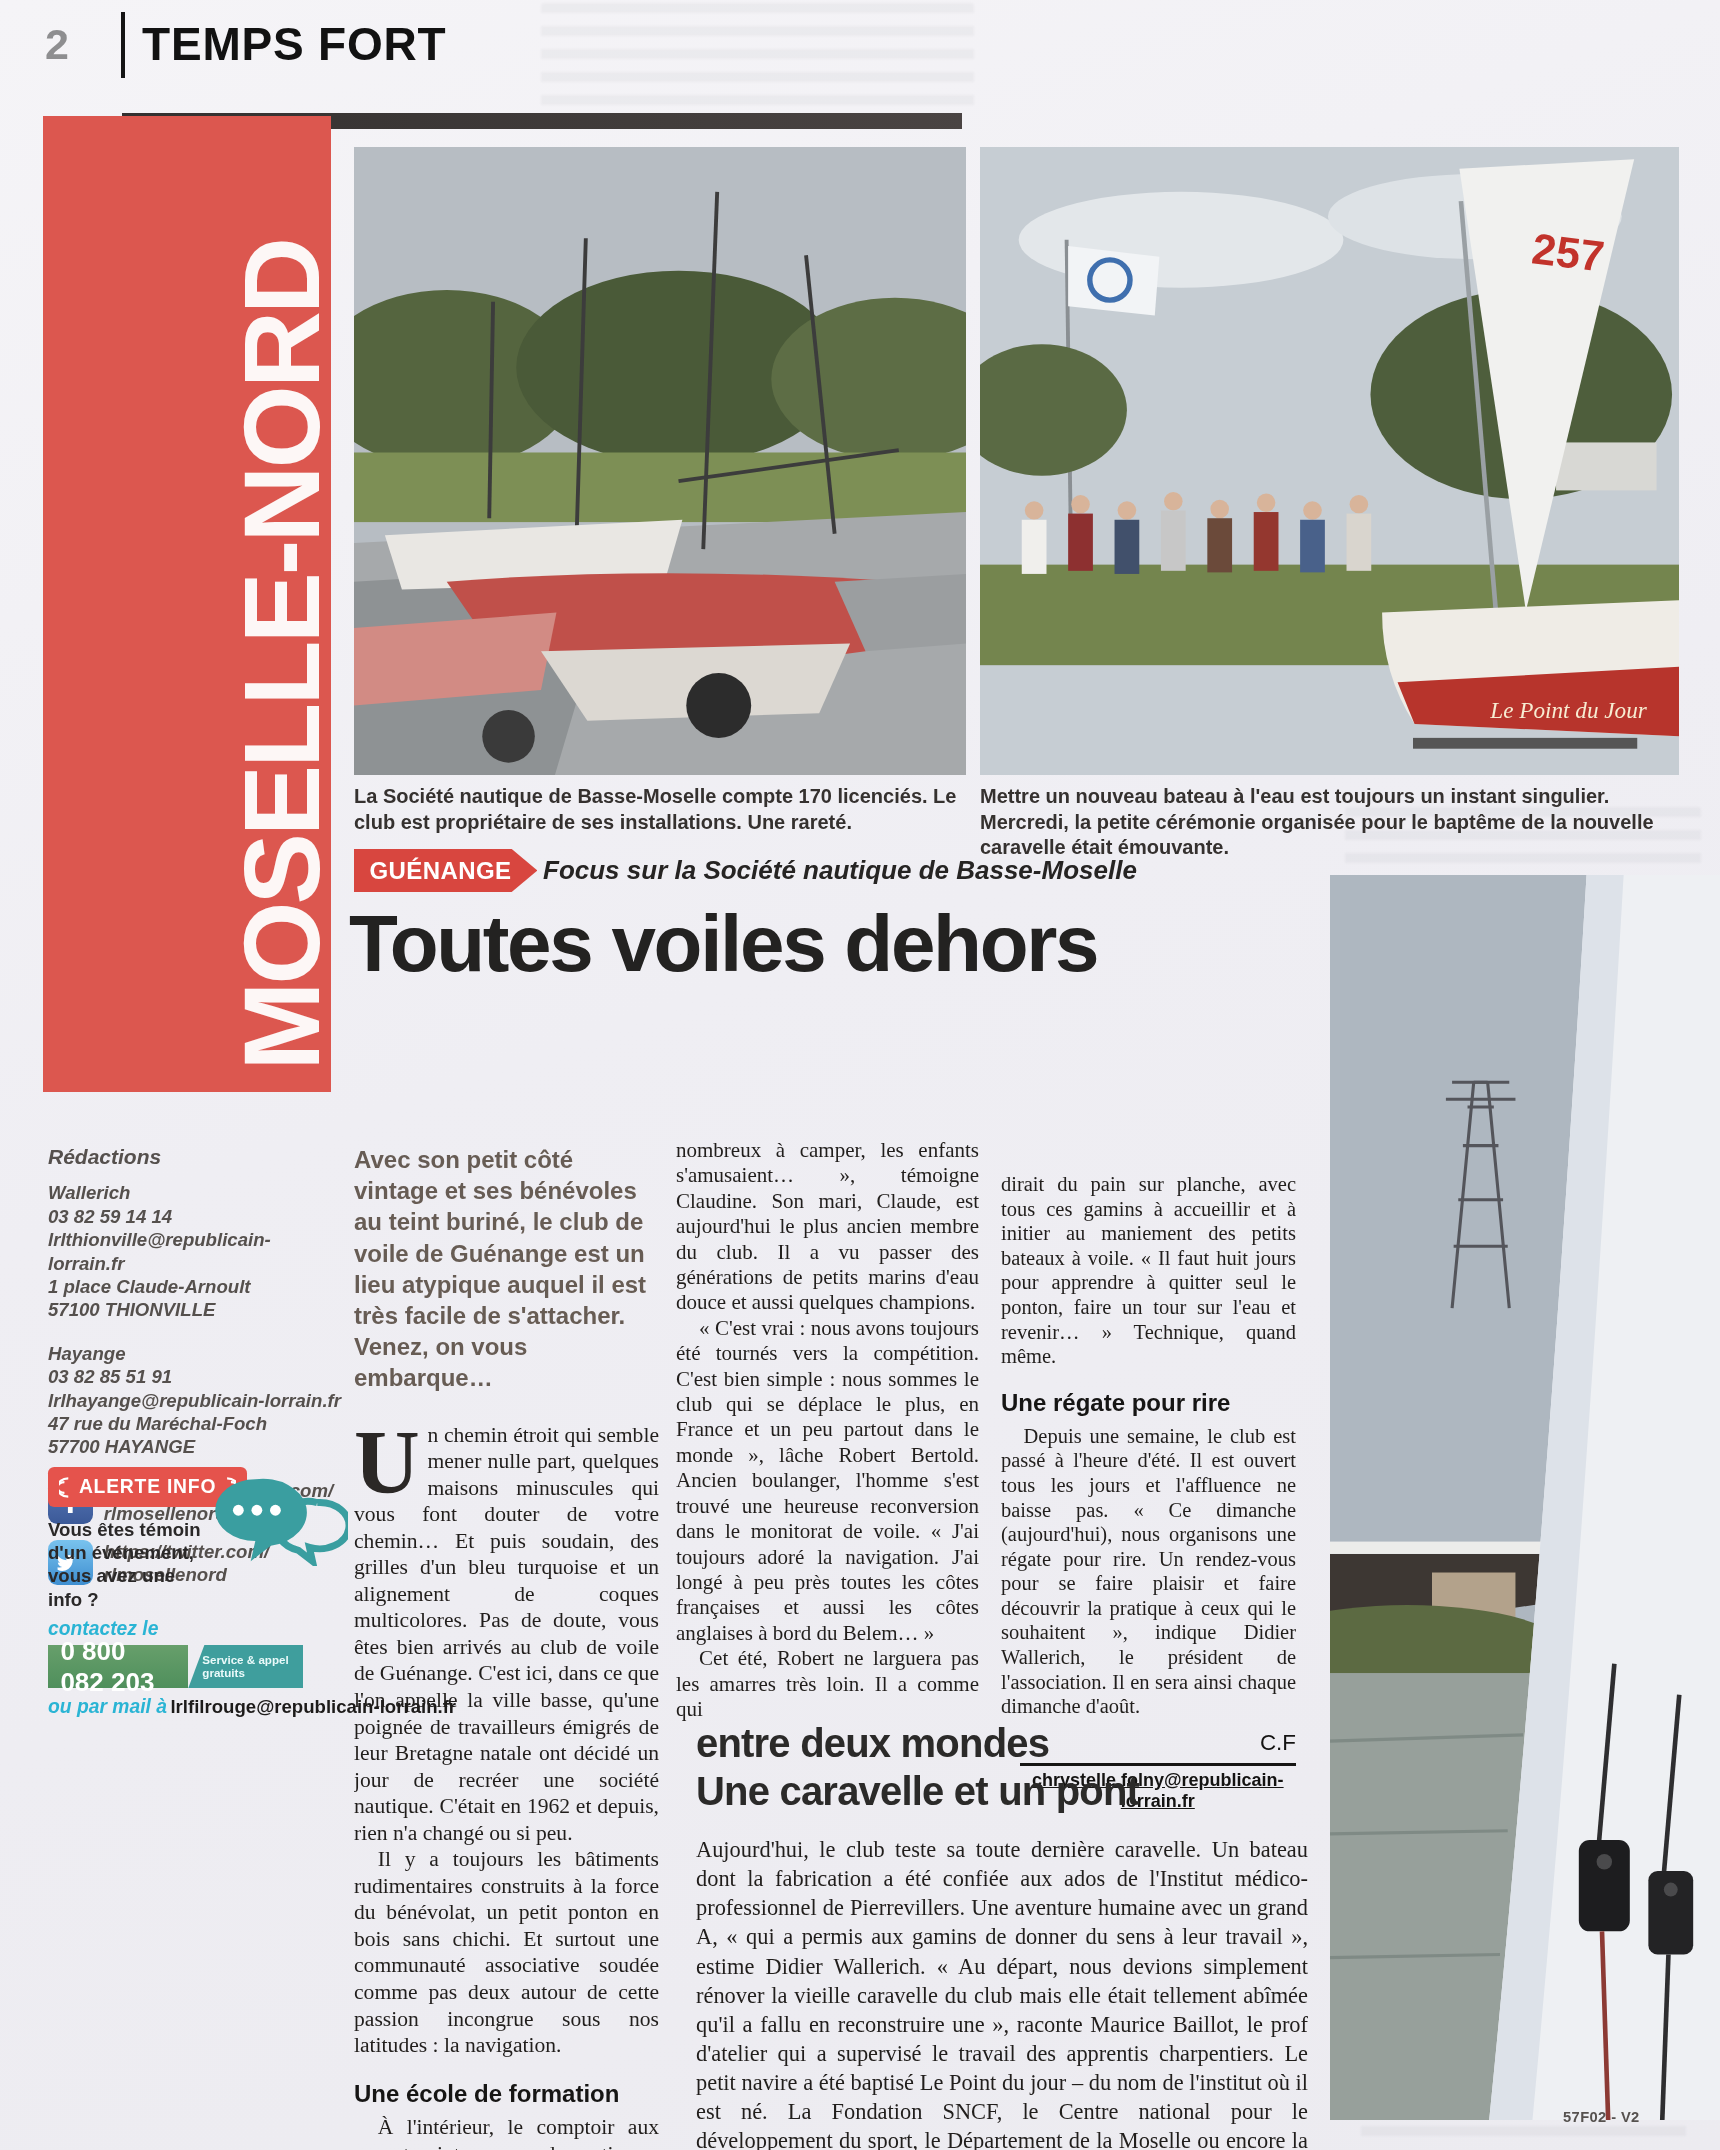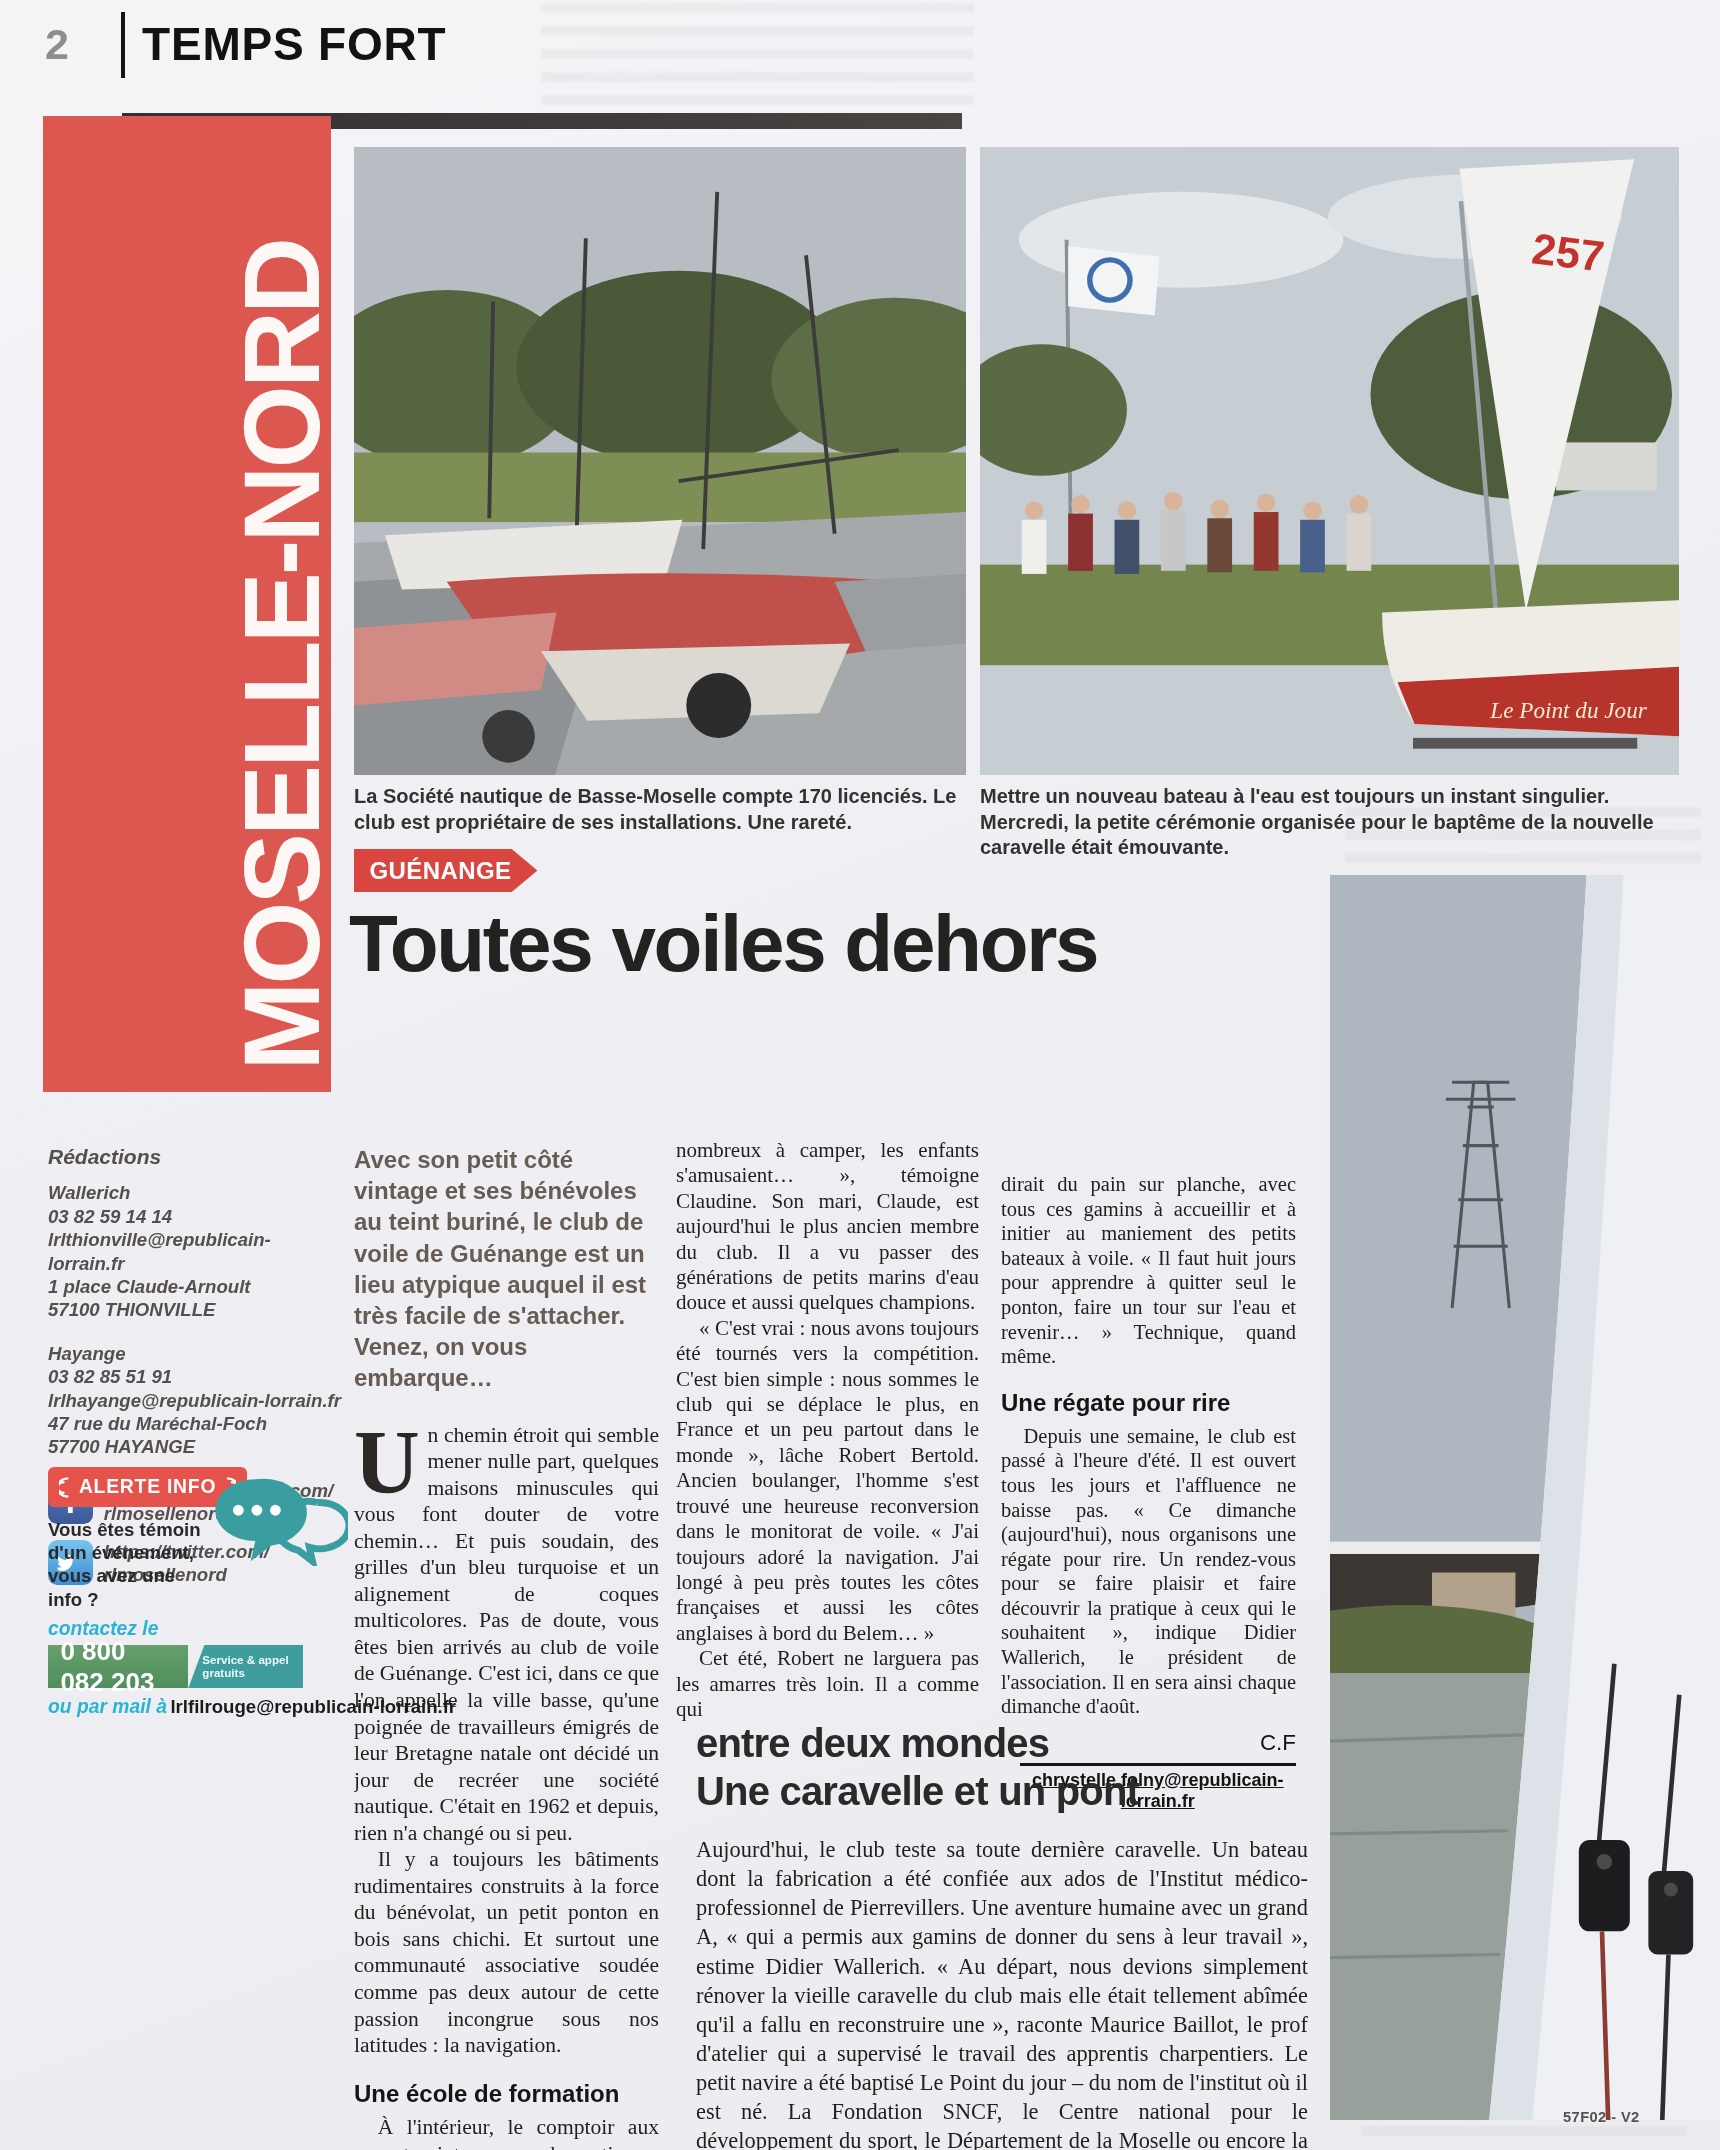--- a/index.html
+++ b/index.html
@@ -145,20 +145,21 @@
     <text x="660" y="738" font-size="30" font-style="italic" fill="#f7ecd2" font-family="Liberation Serif, serif">Le Point du Jour</text>
     <rect x="560" y="764" width="290" height="14" fill="#555555"></rect>
   </svg>
 
   <div class="abs caption" style="left:354px;top:784px;width:614px;">La Société nautique de Basse-Moselle compte 170 licenciés. Le club est propriétaire de ses installations. Une rareté.</div>
   <div class="abs caption" style="left:980px;top:784px;width:700px;">Mettre un nouveau bateau à l'eau est toujours un instant singulier. Mercredi, la petite cérémonie organisée pour le baptême de la nouvelle caravelle était émouvante.</div>
 
   <div class="abs kicker-tag" style="left:354px;top:849px;">
     <span>GUÉNANGE</span>
   </div>
+  <div class="abs kicker-text" style="left:543px;top:855px;">Focus sur la Société nautique de Basse-Moselle</div>
 
   <div class="abs headline" style="left:349px;top:903px;width:959px;">
     <div>Toutes voiles dehors</div>
   </div>
 
   <div class="abs sb" style="left:48px;top:1144px;width:295px;">
     <div class="h">Rédactions</div>
     <div class="blk">
       <div>Wallerich</div>
       <div>03 82 59 14 14</div>

